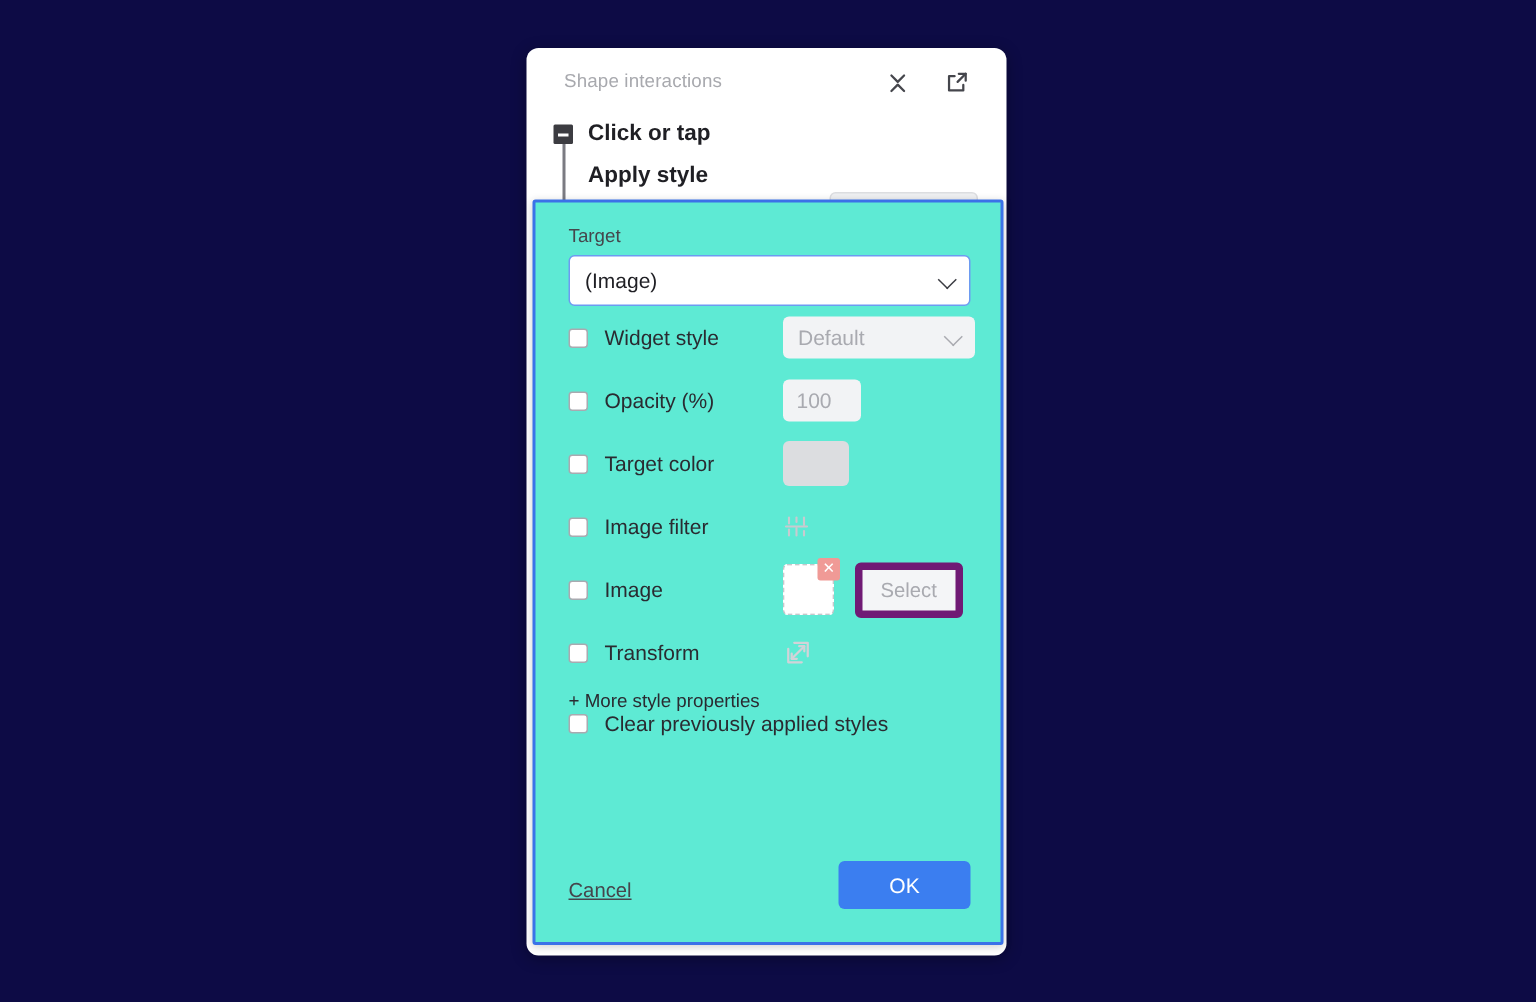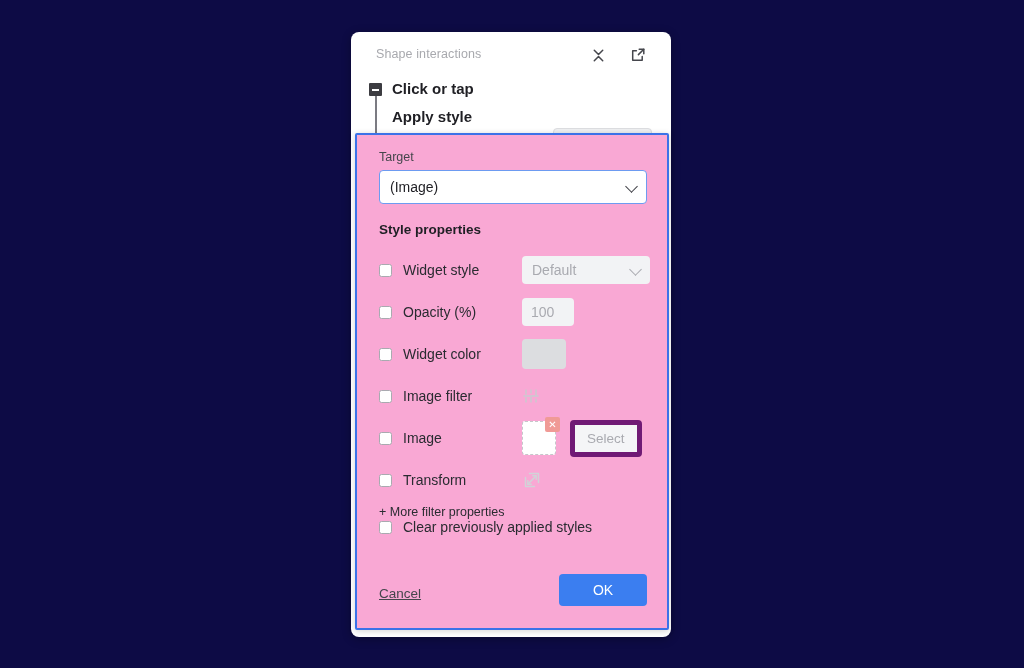--- a/index.html
+++ b/index.html
@@ -73,21 +73,21 @@
     line-height: 1.1;
   }
   #btn-cases { left: 202px; top: 50px; }
   #btn-target { left: 222px; top: 78px; }
 
   
   .overlay {
     position: absolute;
     left: 355px; top: 133px;
     width: 314px; height: 497px;
-    background: #f9a8d4;
+    background: #5eead4;
     border: 2px solid #3b72e8;
     border-radius: 2px;
     box-shadow: 0 1px 6px rgba(0,0,0,.18);
   }
   .ov-body { padding: 15px 22px 0 22px; }
 
   .field-label {
     font-size: 12.5px; color: #45464c; margin-bottom: 6px;
   }
   .select-main {
@@ -257,21 +257,20 @@
 
   <div class="overlay">
     <div class="ov-body">
 
       <div class="field-label">Target</div>
       <div class="select-main">
         <span>(Image)</span>
         <span class="caret"></span>
       </div>
 
-      <div class="section-title">Style properties</div>
 
       <div class="prop-row">
         <span class="cbx"></span>
         <span class="prop-name">Widget style</span>
         <span class="ctrl">
           <span class="select-disabled">
             <span>Default</span>
             <span class="caret muted"></span>
           </span>
         </span>
@@ -280,21 +279,21 @@
       <div class="prop-row">
         <span class="cbx"></span>
         <span class="prop-name">Opacity (%)</span>
         <span class="ctrl">
           <input class="input-disabled" readonly="" value="100" style="">
         </span>
       </div>
 
       <div class="prop-row">
         <span class="cbx"></span>
-        <span class="prop-name">Widget color</span>
+        <span class="prop-name">Target color</span>
         <span class="ctrl">
           <span class="swatch"></span>
         </span>
       </div>
 
       <div class="prop-row">
         <span class="cbx"></span>
         <span class="prop-name">Image filter</span>
         <span class="ctrl icon-muted">
           <svg width="18" height="18" viewBox="0 0 18 18" fill="none" stroke="#c9cacf" stroke-width="1.4" stroke-linecap="round">
@@ -327,21 +326,21 @@
           <svg width="20" height="20" viewBox="0 0 20 20" fill="none" stroke="#d2d3d8" stroke-width="1.5" stroke-linecap="round" stroke-linejoin="round">
             <path d="M7.5 3.5 H16.5 V12.5"></path>
             <path d="M3.5 7.5 V16.5 H12.5"></path>
             <path d="M5.8 14.2 L14.2 5.8"></path>
             <path d="M14.2 5.8 H10.8 M14.2 5.8 V9.2"></path>
             <path d="M5.8 14.2 H9.2 M5.8 14.2 V10.8"></path>
           </svg>
         </span>
       </div>
 
-      <div class="more-link">+ More filter properties</div>
+      <div class="more-link">+ More style properties</div>
 
       <div class="reset-row">
         <span class="cbx"></span>
         <span class="prop-name">Clear previously applied styles</span>
       </div>
     </div>
 
     <div class="footer">
       <span class="cancel-link">Cancel</span>
       <button class="ok-btn">OK</button>

